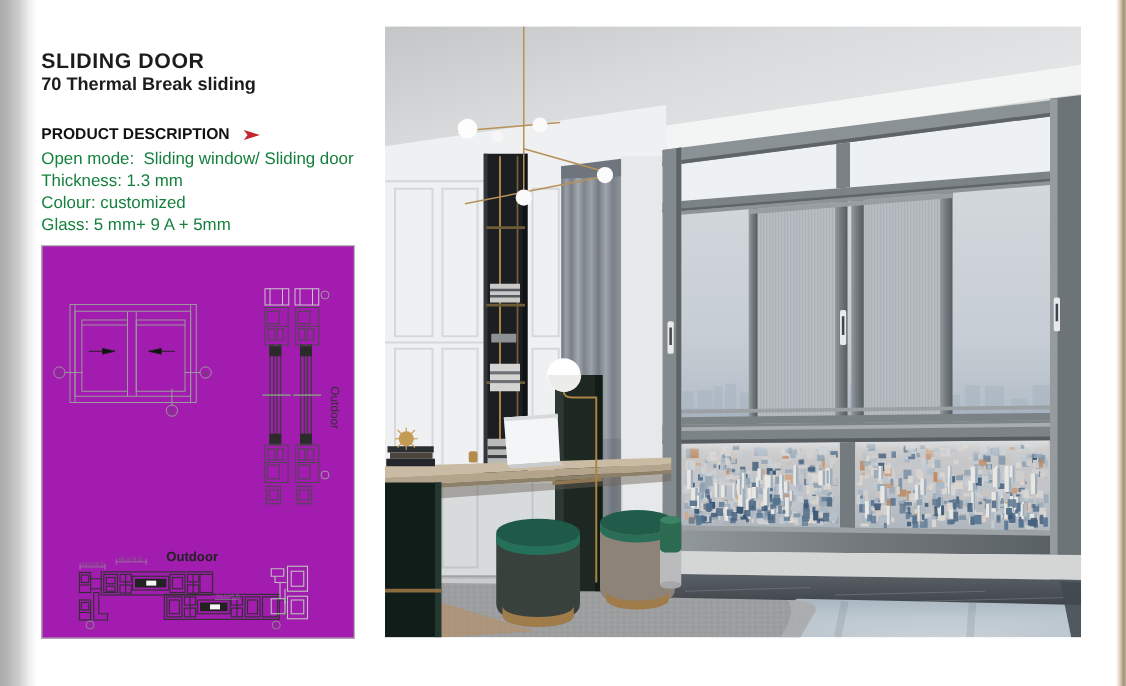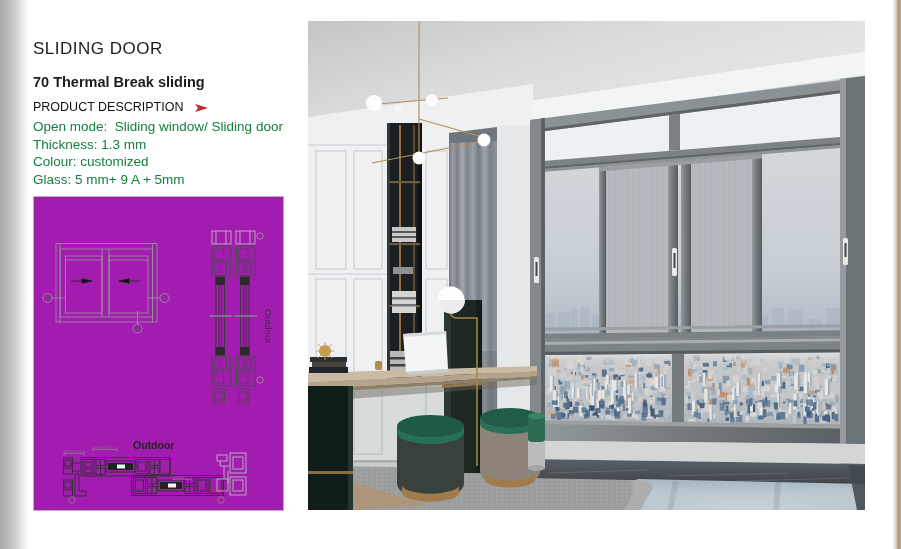--- a/index.html
+++ b/index.html
@@ -1,18 +1,18 @@
 <!DOCTYPE html>
 <html><head><meta charset="utf-8">
 <style>
 html,body{margin:0;padding:0;}
 body{width:901px;height:549px;position:relative;background:#ffffff;font-family:"Liberation Sans",sans-serif;overflow:hidden;}
-.t1{position:absolute;left:33px;top:39px;font-size:17px;font-weight:normal;color:#1c1c1c;letter-spacing:0.5px;}
-.t2{position:absolute;left:33px;top:60px;font-size:14.5px;font-weight:bold;color:#1c1c1c;margin-top:14px;}
-.t3{position:absolute;left:33px;top:100px;font-size:12.5px;font-weight:normal;color:#111;}
+.t1{position:absolute;left:33px;top:39px;font-size:17px;font-weight:bold;color:#1c1c1c;letter-spacing:0.5px;}
+.t2{position:absolute;left:33px;top:60px;font-size:14.5px;font-weight:bold;color:#1c1c1c;}
+.t3{position:absolute;left:33px;top:100px;font-size:12.5px;font-weight:bold;color:#111;}
 .specs{position:absolute;left:33px;top:118px;font-size:13.5px;color:#15803d;line-height:17.5px;width:270px;}
 .dbox{position:absolute;left:33px;top:196px;width:249px;height:313px;border:1px solid #b5b5b5;background:#a21caf;}
 .photo{position:absolute;left:308px;top:21px;width:557px;height:489px;overflow:hidden;}
 </style></head>
 <body>
 
 <div style="position:absolute;left:0;top:0;width:30px;height:549px;background:linear-gradient(90deg,#ababab 0%,#b4b4b4 18%,#cdcdcd 50%,#efefef 78%,#ffffff 100%);"></div>
 
 <div style="position:absolute;right:0;top:0;width:11px;height:549px;background:linear-gradient(90deg,#ffffff 0%,#ffffff 25%,#dccfba 55%,#a6937a 80%,#beb19c 100%);"></div>
 

